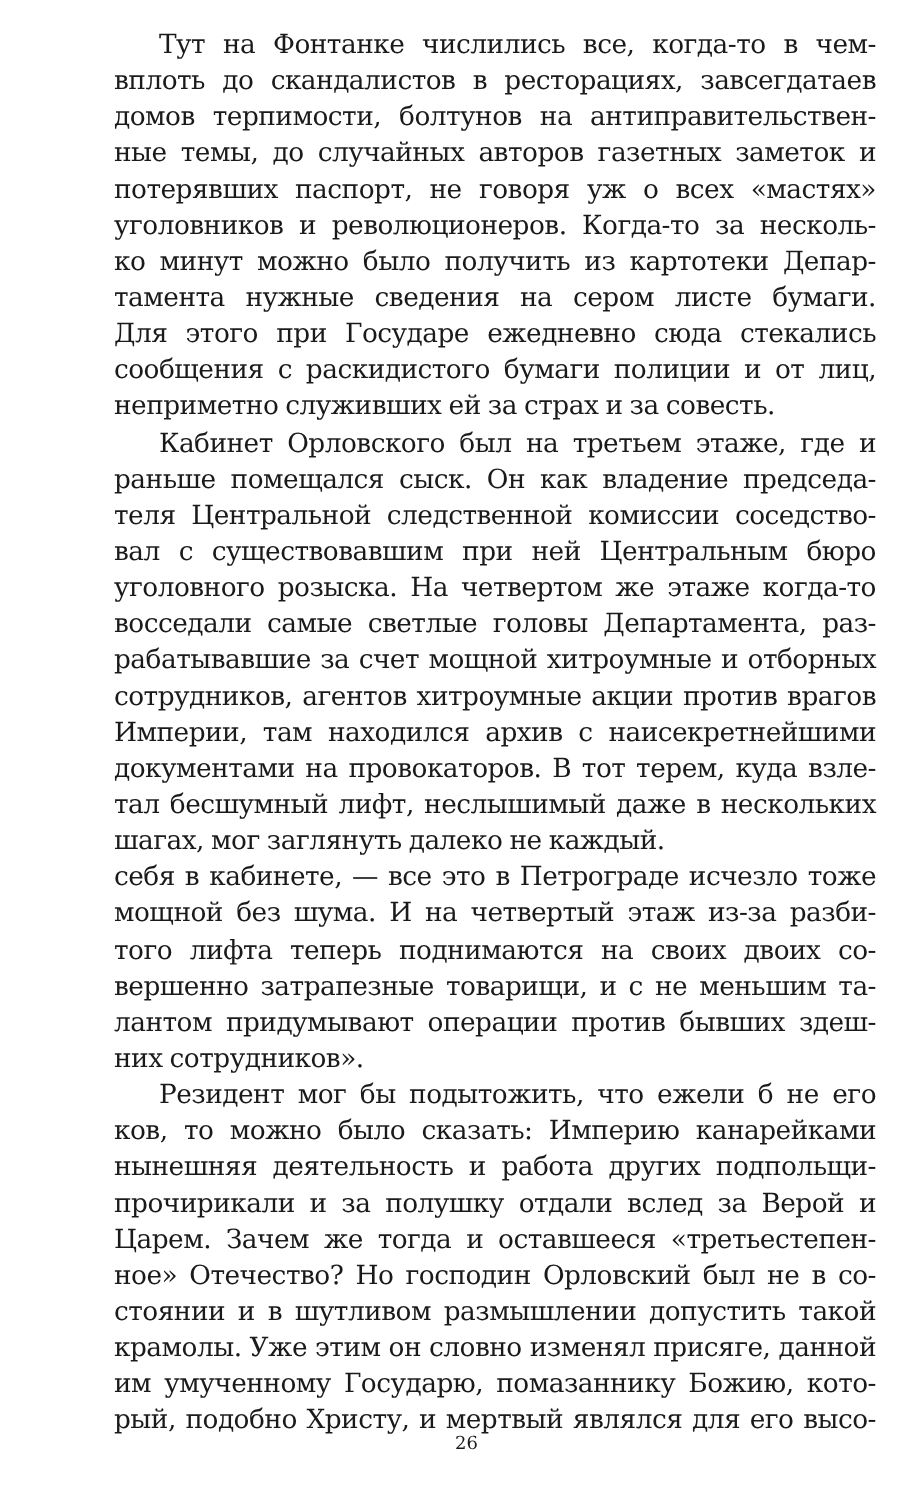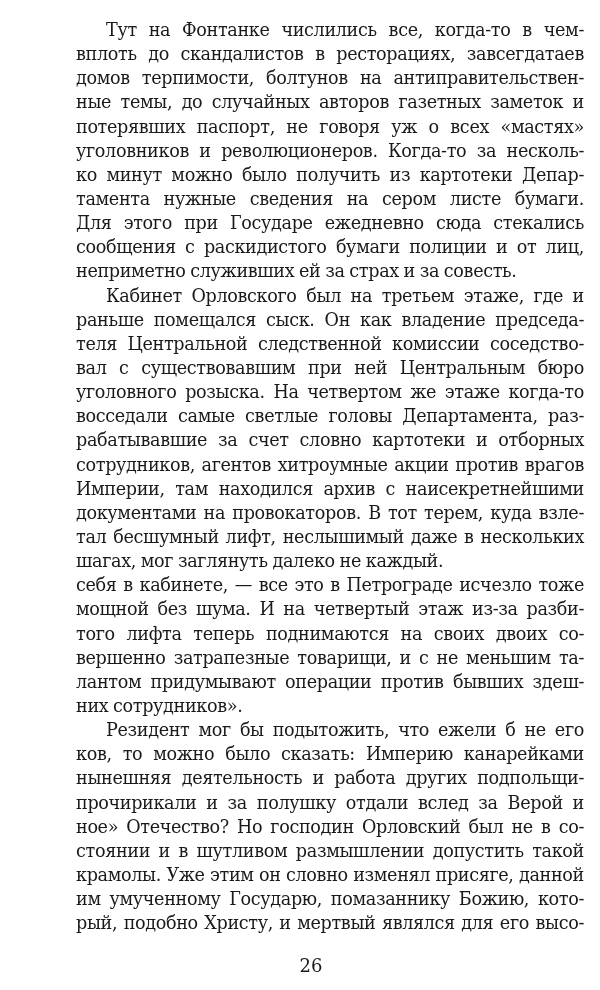--- a/index.html
+++ b/index.html
@@ -44,21 +44,21 @@
     }
     .line.last {
       text-align-last: left;
     }
     .page-number {
       position: absolute;
       left: 0;
       width: 566px;
       top: 955px;
       text-align: center;
-      font-size: 18px;
+      font-size: 12px;
       font-family: "DejaVu Serif", "Liberation Serif", serif;
       color: #1a1a1a;
     }
   </style>
 </head>
 <body>
 
 <div class="page">
   <div class="text-block">
 
@@ -73,38 +73,39 @@
     <div class="line">Для этого при Государе ежедневно сюда стекались</div>
     <div class="line">сообщения с раскидистого бумаги полиции и от лиц,</div>
     <div class="line last">неприметно служивших ей за страх и за совесть.</div>
 
     <div class="line indent">Кабинет Орловского был на третьем этаже, где и</div>
     <div class="line">раньше помещался сыск. Он как владение председа-</div>
     <div class="line">теля Центральной следственной комиссии соседство-</div>
     <div class="line">вал с существовавшим при ней Центральным бюро</div>
     <div class="line">уголовного розыска. На четвертом же этаже когда-то</div>
     <div class="line">восседали самые светлые головы Департамента, раз-</div>
-    <div class="line">рабатывавшие за счет словно картотеки и отборных</div>
+    <div class="line">рабатывавшие за счет мощной хитроумные и отборных</div>
     <div class="line">сотрудников, агентов хитроумные акции против врагов</div>
     <div class="line">Империи, там находился архив с наисекретнейшими</div>
     <div class="line">документами на провокаторов. В тот терем, куда взле-</div>
     <div class="line">тал бесшумный лифт, неслышимый даже в нескольких</div>
     <div class="line last">шагах, мог заглянуть далеко не каждый.</div>
 
     <div class="line">себя в кабинете, — все это в Петрограде исчезло тоже</div>
     <div class="line">мощной без шума. И на четвертый этаж из-за разби-</div>
     <div class="line">того лифта теперь поднимаются на своих двоих со-</div>
     <div class="line">вершенно затрапезные товарищи, и с не меньшим та-</div>
     <div class="line">лантом придумывают операции против бывших здеш-</div>
     <div class="line last">них сотрудников».</div>
 
     <div class="line indent">Резидент мог бы подытожить, что ежели б не его</div>
     <div class="line">ков, то можно было сказать: Империю канарейками</div>
     <div class="line">нынешняя деятельность и работа других подпольщи-</div>
     <div class="line">прочирикали и за полушку отдали вслед за Верой и</div>
+    <div class="line">Царем. Зачем же тогда и оставшееся «третьестепен-</div>
     <div class="line">ное» Отечество? Но господин Орловский был не в со-</div>
     <div class="line">стоянии и в шутливом размышлении допустить такой</div>
     <div class="line">крамолы. Уже этим он словно изменял присяге, данной</div>
     <div class="line">им умученному Государю, помазаннику Божию, кото-</div>
     <div class="line">рый, подобно Христу, и мертвый являлся для его высо-</div>
 
   </div>
 
   <div class="page-number">26</div>
 </div>

